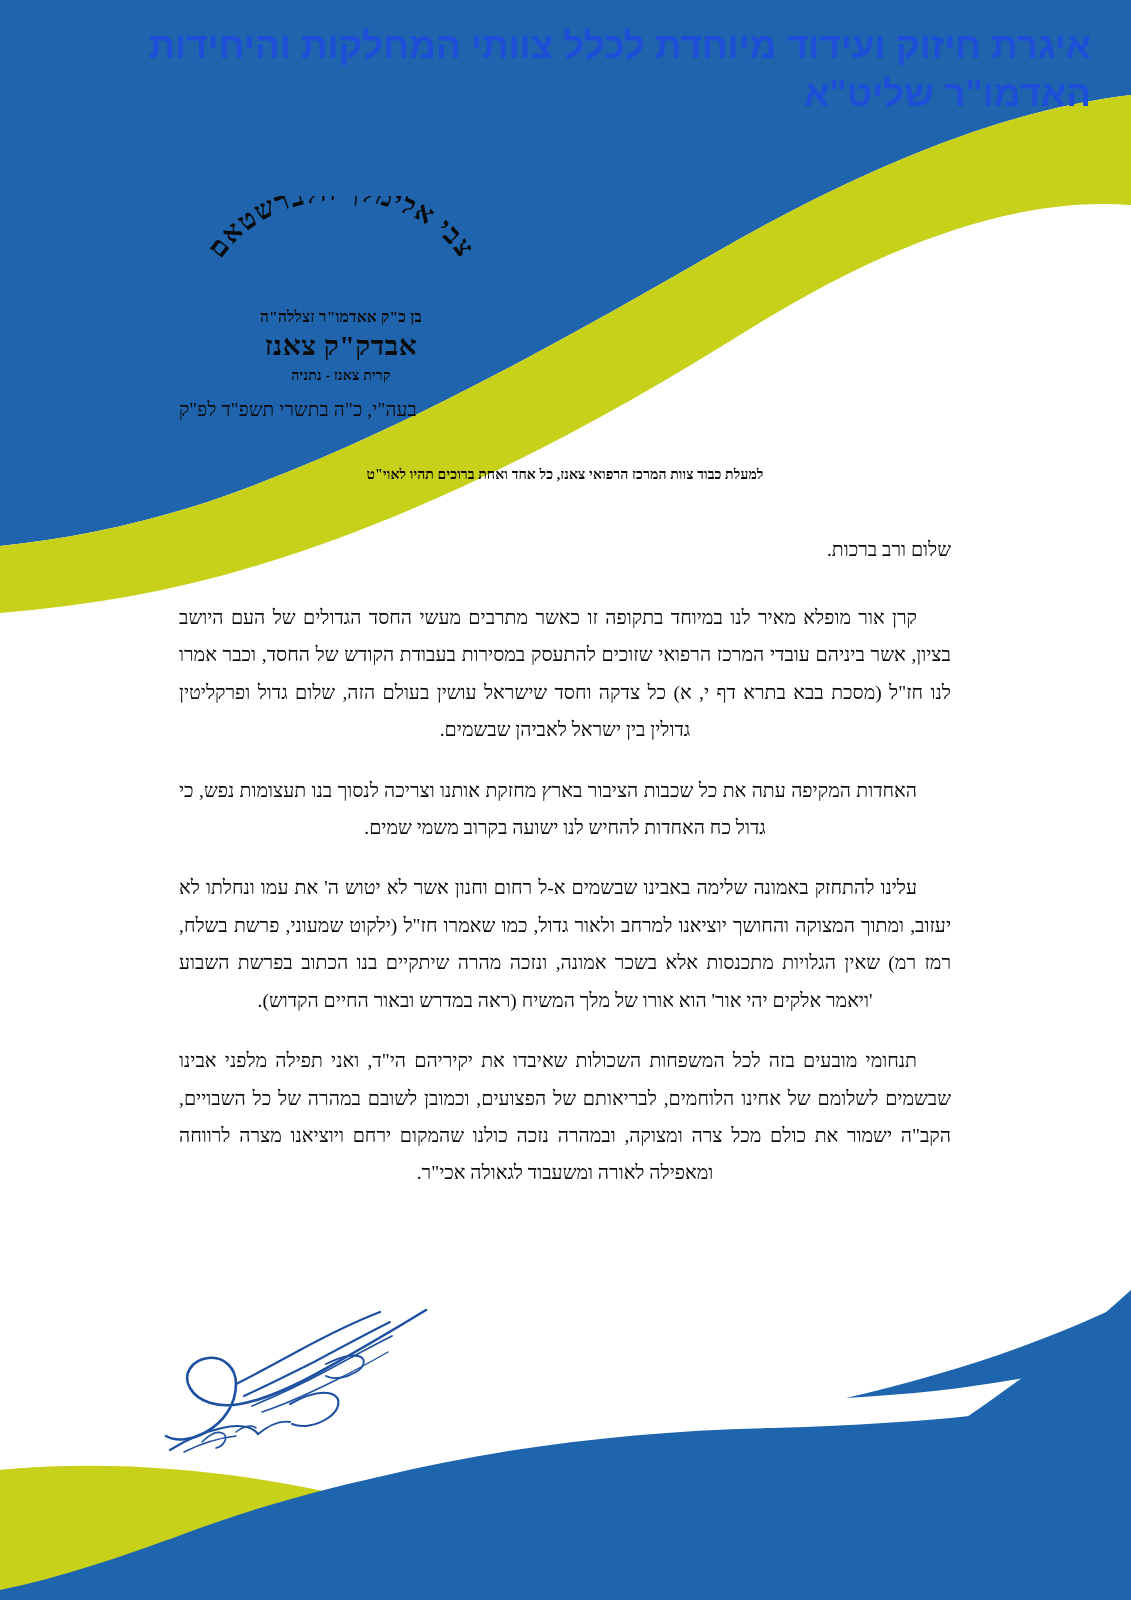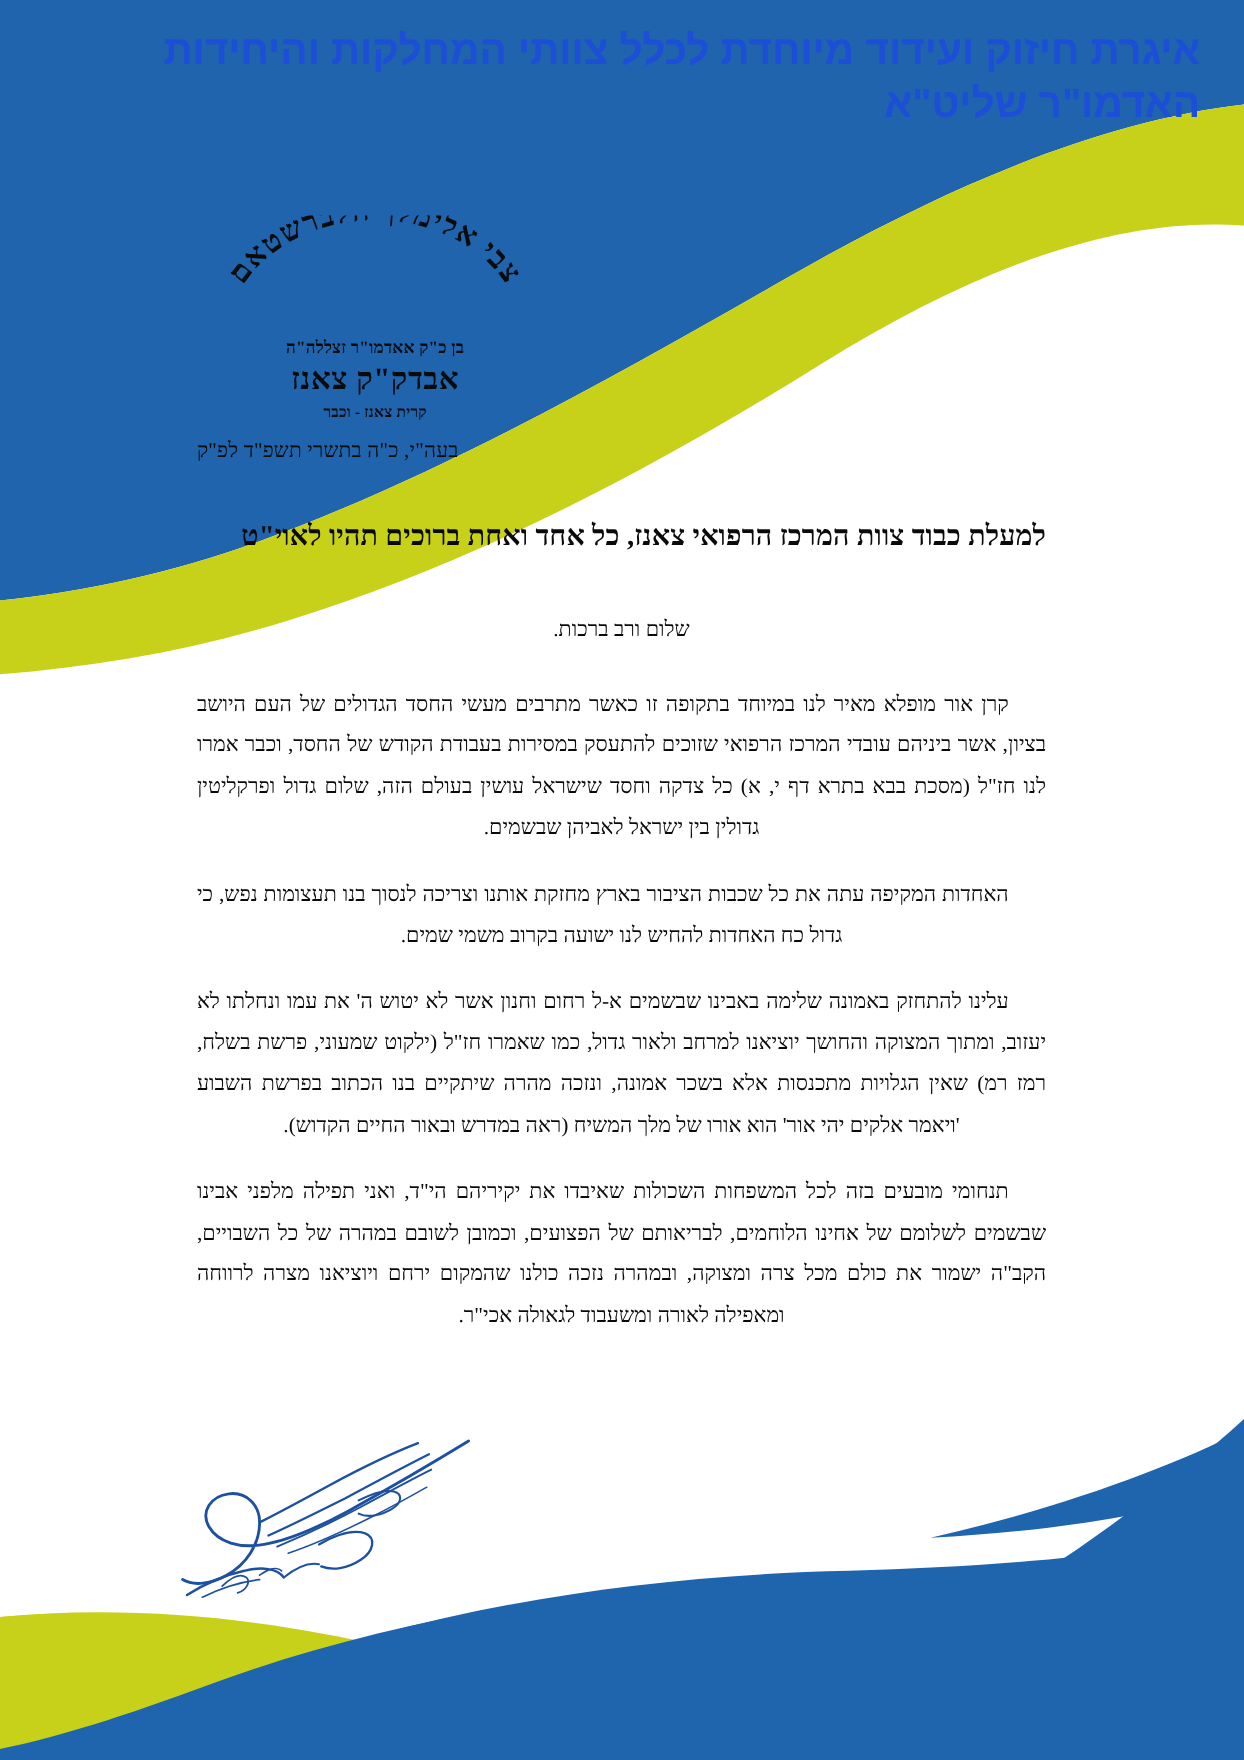--- a/index.html
+++ b/index.html
@@ -96,27 +96,27 @@
     line-height: 1.92;
   }
   .date-line {
     text-align: left;
     font-size: 19px;
     margin: 0 0 34px 0;
     letter-spacing: 0.2px;
   }
   .salutation {
     font-weight: 700;
-    font-size: 26px;
-    text-align: right;
+    font-size: 14px;
+    text-align: center;
     margin: 0 0 42px 0;
     letter-spacing: 0.1px;
   }
   .greeting {
-    text-align: center;
+    text-align: right;
     font-size: 19.5px;
     margin: 0 0 30px 0;
   }
   .para {
     margin: 0 0 23px 0;
     text-indent: 34px;
     text-align: justify;
     text-align-last: center;
   }
   
@@ -194,21 +194,21 @@
       <svg id="arc-svg" viewBox="0 0 300 118">
         <defs>
           <path id="namearc" d="M 14,116 A 136 112 0 0 1 286,116" fill="none"></path>
         </defs>
         <text font-family="'Liberation Serif', 'DejaVu Serif', serif" font-size="27" font-weight="700" fill="#0b0b0b" letter-spacing="1.5">
           <textPath href="#namearc" startOffset="50%" text-anchor="middle">צבי אלימלך הלברשטאם</textPath>
         </text>
       </svg>
       <div class="lh-line" id="lh-father">בן כ"ק אאדמו"ר זצללה"ה</div>
       <div class="lh-line" id="lh-title">אבדק"ק צאנז</div>
-      <div class="lh-line" id="lh-place">קרית צאנז - וכבר</div>
+      <div class="lh-line" id="lh-place">קרית צאנז - נתניה</div>
     </div>
   </div>
 
   <div id="letter-body">
 
     <div class="date-line">בעה"י, כ"ה בתשרי תשפ"ד לפ"ק</div>
 
     <div class="salutation">למעלת כבוד צוות המרכז הרפואי צאנז, כל אחד ואחת ברוכים תהיו לאוי"ט</div>
 
     <div class="greeting">שלום ורב ברכות.</div>

